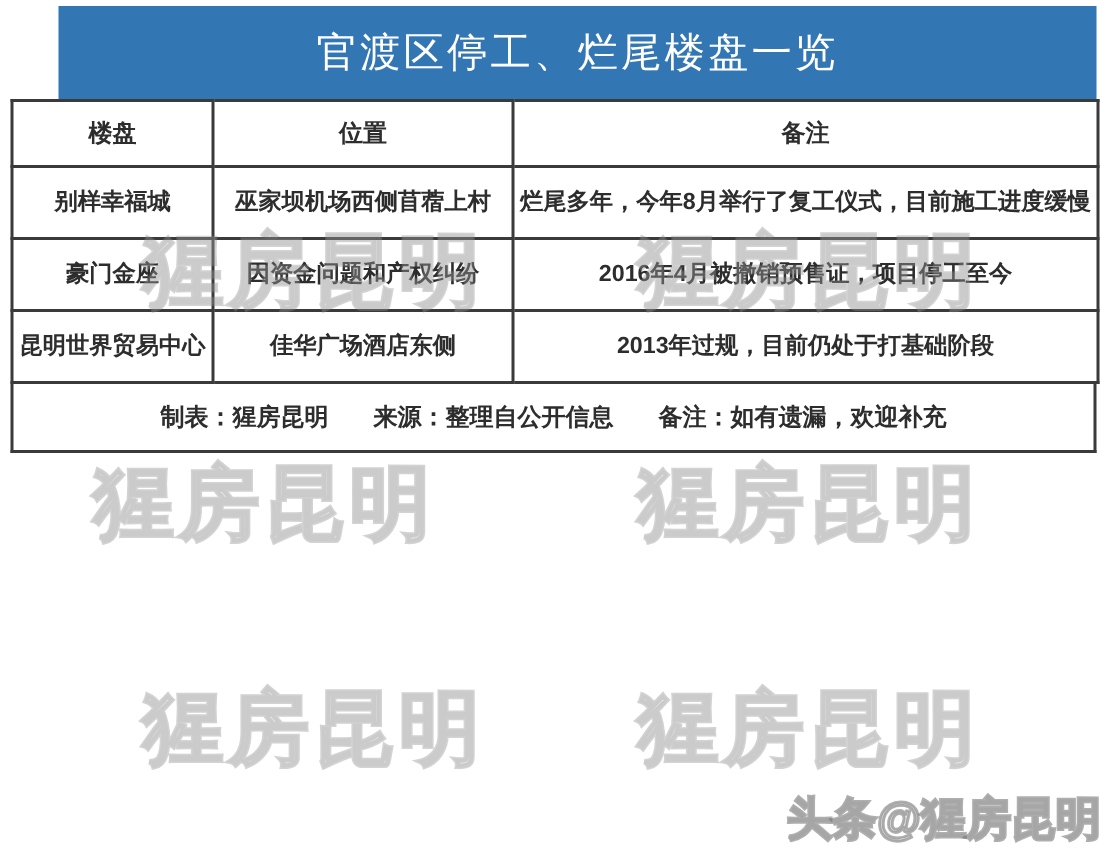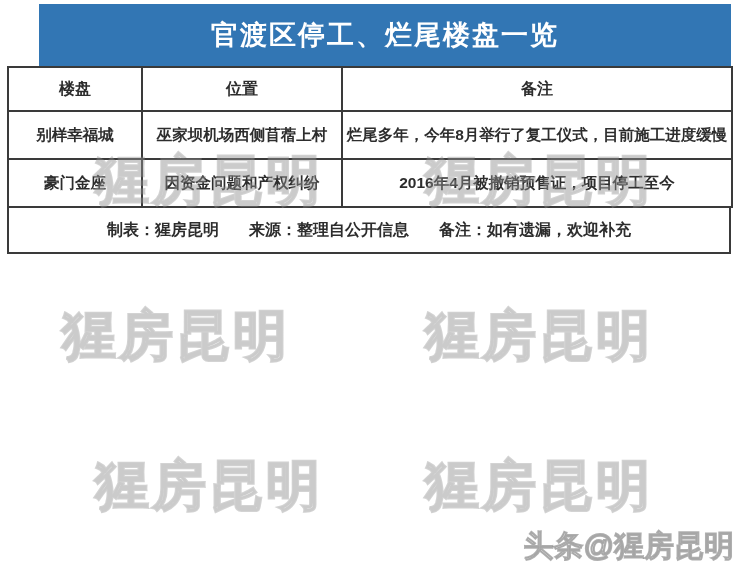--- a/index.html
+++ b/index.html
@@ -4,21 +4,21 @@
 <style>
   html,body{margin:0;padding:0;}
   body{
     width:738px;height:573px;background:#ffffff;position:relative;overflow:hidden;
     font-family:"Liberation Sans","DejaVu Sans",sans-serif;
     color:#2d2d2d;
   }
   .page{position:absolute;left:7px;top:4px;width:724px;}
   .title-bar{
     background:#3276b4;color:#ffffff;height:62px;line-height:62px;
-    text-align:center;font-size:27px;font-weight:bold;letter-spacing:2px;margin-left:32px;
+    text-align:center;font-size:27px;font-weight:normal;letter-spacing:2px;margin-left:32px;
   }
   table{border-collapse:collapse;width:724px;table-layout:fixed;}
   col.c1{width:134px;} col.c2{width:200px;} col.c3{width:390px;}
   th,td{
     border:2px solid #3a3a3a;text-align:center;vertical-align:middle;
     padding:2px 2px;color:#2d2d2d;word-break:break-word;
   }
   th{height:38px;font-size:16px;font-weight:bold;font-family:Liberation Serif, serif;}
   td{height:42px;font-size:15.5px;font-weight:bold;line-height:1.3;}
   .footer{
@@ -27,21 +27,21 @@
     font-size:16px;font-weight:bold;
   }
   .wm{
     position:absolute;z-index:5;pointer-events:none;white-space:nowrap;
     font-size:54px;font-weight:bold;letter-spacing:3px;
     color:rgba(170,170,170,0.14);
     -webkit-text-stroke:2px rgba(140,140,140,0.38);
   }
   .wm-badge{
     position:absolute;z-index:6;right:4px;bottom:6px;pointer-events:none;
-    font-size:30px;font-weight:normal;white-space:nowrap;
+    font-size:30px;font-weight:bold;white-space:nowrap;
     color:rgba(150,150,150,0.20);
     -webkit-text-stroke:2px rgba(110,110,110,0.55);
   }
 </style>
 </head>
 <body>
 
 <div class="page">
 
   <div class="title-bar">官渡区停工、烂尾楼盘一览</div>
@@ -68,20 +68,25 @@
     <td>烂尾多年，今年8月举行了复工仪式，目前施工进度缓慢</td>
   </tr>
 
 
   <tr>
     <td>豪门金座</td>
     <td>因资金问题和产权纠纷</td>
     <td>2016年4月被撤销预售证，项目停工至今</td>
   </tr>
 
+  <tr>
+    <td>昆明世界贸易中心</td>
+    <td>佳华广场酒店东侧</td>
+    <td>2013年过规，目前仍处于打基础阶段</td>
+  </tr>
 
 
 
 </tbody>
   </table>
 
   <div class="footer">
     <span>制表：猩房昆明</span>
     <span>来源：整理自公开信息</span>
     <span>备注：如有遗漏，欢迎补充</span>

